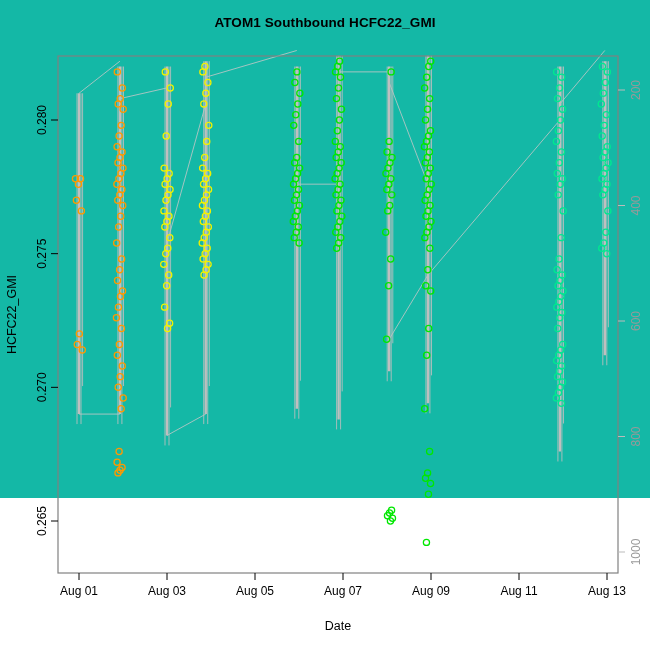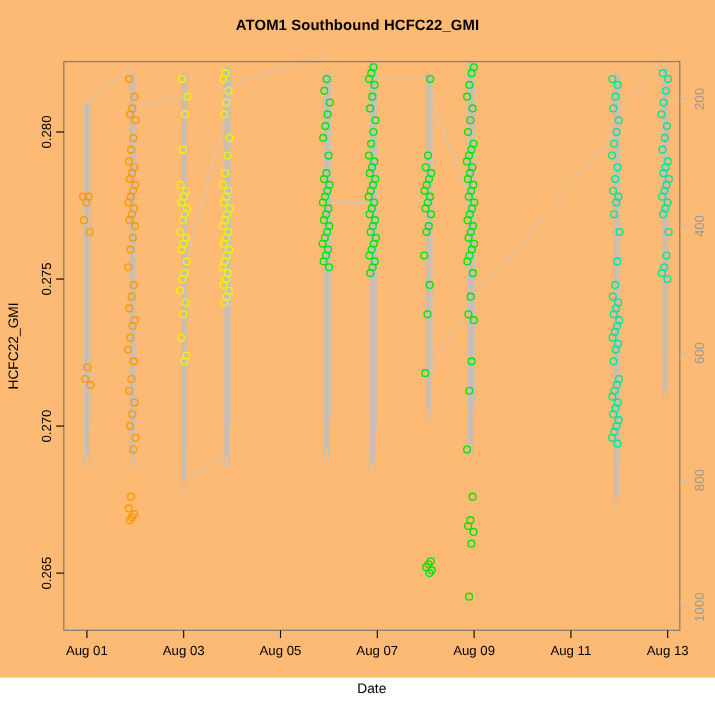--- a/index.html
+++ b/index.html
@@ -9,22 +9,22 @@
   }
   body {
     width: 650px;
     height: 650px;
     font-family: "Liberation Sans", sans-serif;
     overflow: hidden;
   }
   #figure {
     position: relative;
     width: 650px;
-    height: 616px;
-    background: #fdba74;
+    height: 498px;
+    background: #14b8a6;
     text-decoration: underline;
   }
   #chart-title {
     position: absolute;
     top: 15px;
     left: 0;
     width: 650px;
     text-align: center;
     font-size: 13.5px;
     font-weight: bold;

